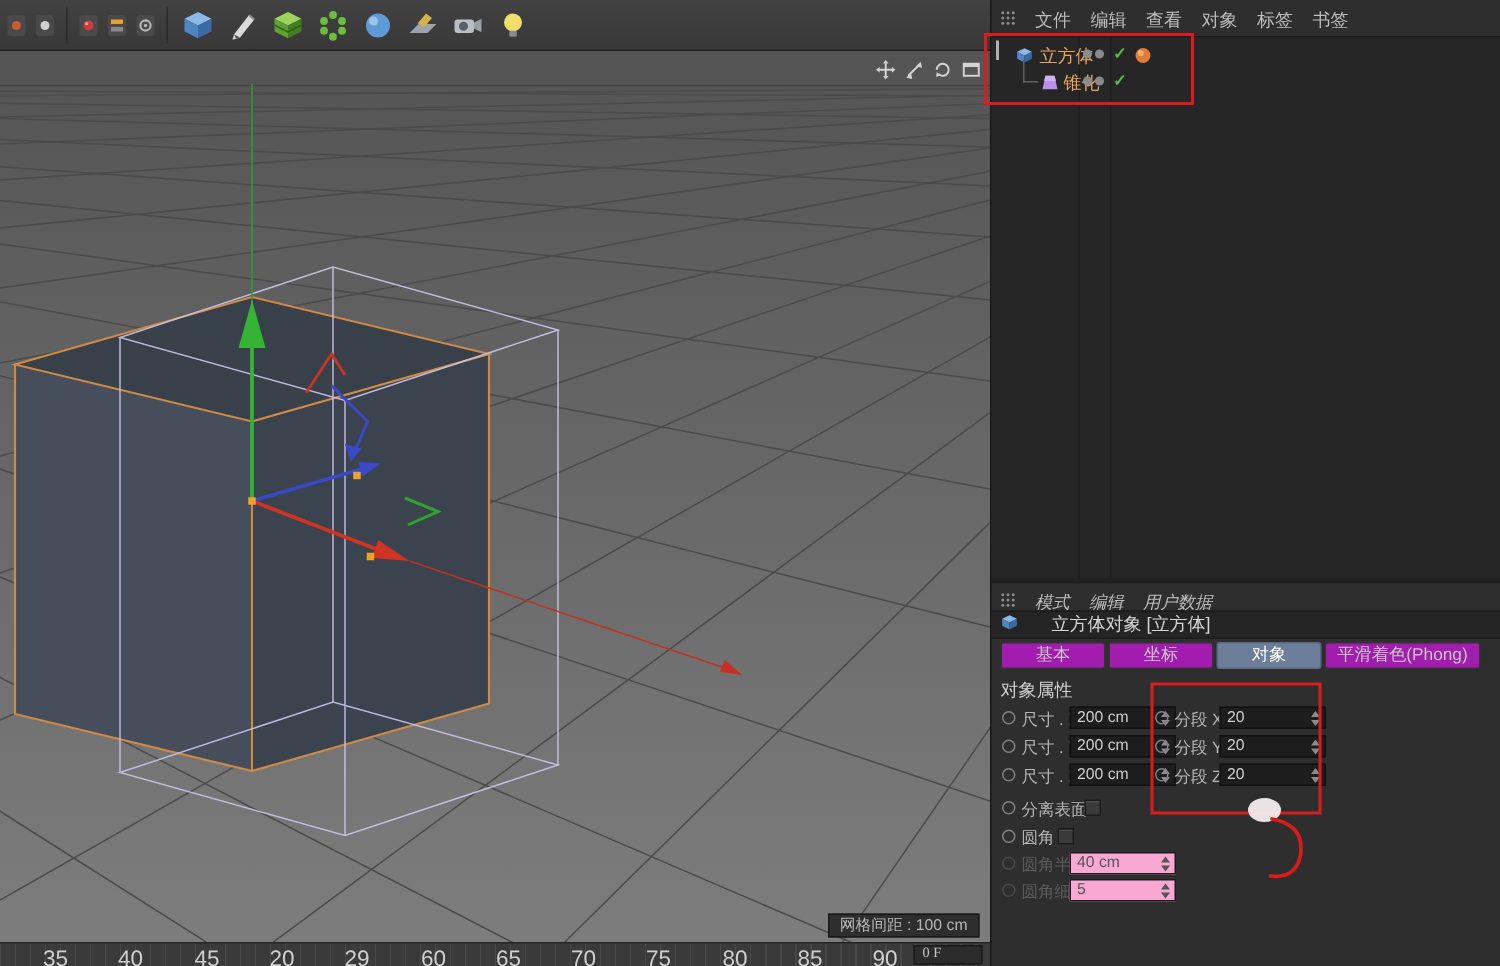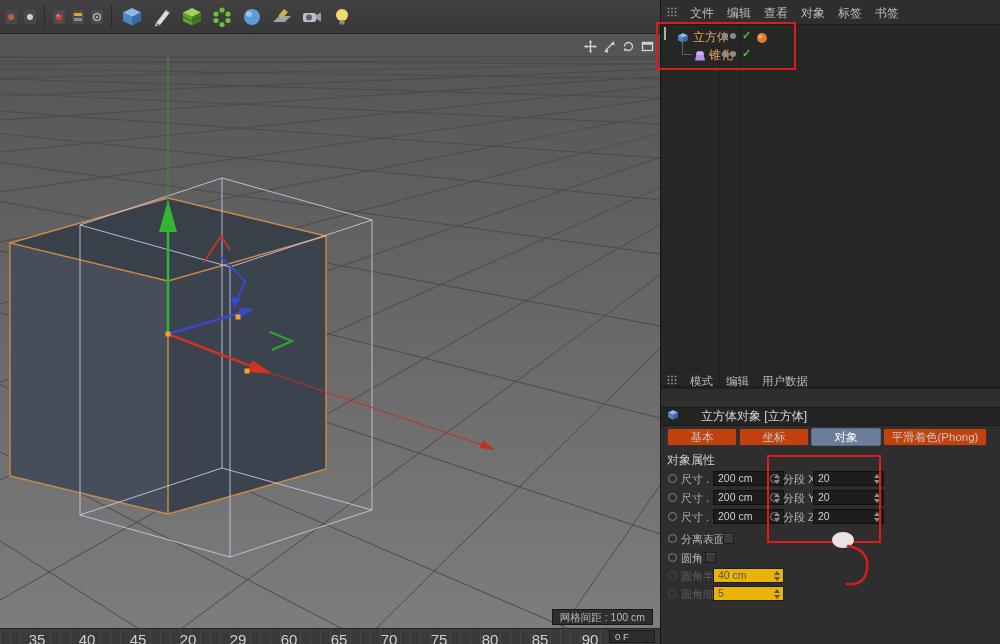--- a/index.html
+++ b/index.html
@@ -22,50 +22,50 @@
   .vnav .nbtn { width:14px; height:14px; display:flex; align-items:center; justify-content:center; }
   .grid-badge { position:absolute; right:7px; bottom:3px; height:16px; line-height:14px; padding:0 7px;
                 background:#2e2e2e; border:1px solid #191919; color:#b8b8b8; font-size:10.5px; }
 
   
   .timeline { position:absolute; left:0; top:628px; width:660px; height:16px; background:#3a3a3a;
               border-top:1px solid #262626;
               background-image:repeating-linear-gradient(90deg, rgba(255,255,255,.07) 0 1px, transparent 1px 10px); }
   .tick { position:absolute; top:2px; width:22px; text-align:center; font-size:15px; color:#cfcfcf; }
   .frame-box { position:absolute; right:5px; top:1px; width:46px; height:13px; background:#2c2c2c;
-               border:1px solid #1b1b1b; color:#c8c8c8; font-size:9.5px; line-height:11px; padding-left:5px; }
+               border:1px solid #1b1b1b; color:#c8c8c8; font-size:9.5px; line-height:11px; padding-left:5px;font-family:Liberation Serif, serif; }
 
   
   .rpanel { position:absolute; left:660px; top:0; width:340px; height:644px; background:#2e2e2e;
             border-left:1px solid #161616; }
   .r-menu { position:absolute; left:0; display:flex; align-items:center; gap:13px; padding-left:6px;
             color:#bcbcbc; font-size:12px; }
   .om-menu { top:4px; height:18px; }
-  .am-menu { top:373px; height:16px; font-size:11.5px; }
+  .am-menu { top:393px; height:16px; font-size:11.5px;font-style:italic; }
   .r-menu-item { cursor:default; }
 
   .om-tree { position:absolute; left:0; top:24px; width:339px; height:361px; background:#262626;
              border-top:1px solid #1c1c1c; }
   .om-colsep { position:absolute; top:0; bottom:0; width:1px; background:#1e1e1e; }
   .om-row { position:absolute; left:0; width:339px; height:17px; }
   .om-rootmark { position:absolute; left:3px; top:2px; width:2px; height:13px; background:#b0b0b0; }
   .obj-icon { position:absolute; top:2px; width:12px; height:12px; }
   .obj-label { position:absolute; top:1px; font-size:12px; color:#e8a45c; }
   .vdot { position:absolute; top:5px; width:6px; height:6px; border-radius:50%; background:#8b8b8b; }
   .om-check { position:absolute; left:81px; top:1px; color:#54b84a; font-size:11px; font-weight:bold; }
   .branch { position:absolute; left:21px; top:-6px; width:10px; height:15px;
             border-left:1px solid #606060; border-bottom:1px solid #606060; }
 
   .split { position:absolute; left:0; top:385px; width:340px; height:4px; background:#202020; }
 
   .am-title { position:absolute; left:0; top:407px; width:339px; height:19px; background:#242424;
               border-top:1px solid #1b1b1b; border-bottom:1px solid #1b1b1b; display:flex;
               align-items:center; gap:22px; padding-left:6px; color:#d6d6d6; font-size:12px; }
   .am-tabs { position:absolute; left:6px; top:428px; display:flex; gap:2px; }
-  .am-tab { height:18px; line-height:17px; min-width:70px; text-align:center; background:#c2410c;
+  .am-tab { height:18px; line-height:17px; min-width:70px; text-align:center; background:#a21caf;
             color:#c8c8c8; font-size:11.5px; border:1px solid #333; border-radius:2px; padding:0 4px; }
   .am-tab.active { background:#6c7e9a; color:#ffffff; border-color:#5a6a84; }
   .am-tab.wide { min-width:104px; }
   .am-section { position:absolute; left:6px; top:452px; color:#cfcfcf; font-size:12px; }
 
   .am-row { position:absolute; left:0; width:339px; height:18px; font-size:11px; }
   .adot { position:absolute; left:7px; top:4px; width:9px; height:9px; border-radius:50%;
           border:1.5px solid #828282; }
   .albl { position:absolute; left:20px; top:2px; color:#b6b6b6; white-space:nowrap; }
   .albl2 { position:absolute; left:122px; top:2px; color:#b6b6b6; white-space:nowrap; }
@@ -74,21 +74,21 @@
           border:1px solid #101010; color:#cfcfcf; font-size:10.5px; line-height:13px; padding-left:4px; }
   .abox.c1 { left:52px; } .abox.c2 { left:152px; }
   .spin { position:absolute; right:1px; top:1px; width:9px; height:11px; }
   .spin::before { content:""; position:absolute; top:1px; left:1px; border-left:3.5px solid transparent;
                   border-right:3.5px solid transparent; border-bottom:4px solid #8c8c8c; }
   .spin::after  { content:""; position:absolute; top:7px; left:1px; border-left:3.5px solid transparent;
                   border-right:3.5px solid transparent; border-top:4px solid #8c8c8c; }
   .acheck { position:absolute; top:3px; width:11px; height:11px; background:#3a3a3a;
             border:1px solid #1c1c1c; box-shadow:inset 0 1px 0 #4d4d4d; }
   .am-row.dis .albl { color:#5c5c5c; }
-  .am-row.dis .abox { background:#eab308; color:#555555; border-color:#1c1c1c; }
+  .am-row.dis .abox { background:#f9a8d4; color:#555555; border-color:#1c1c1c; }
   .am-row.dis .adot { border-color:#4a4a4a; }
   .am-row.dis .spin::before { border-bottom-color:#555; }
   .am-row.dis .spin::after { border-top-color:#555; }
 
   
   .anno { position:absolute; border:2px solid #d91c1c; z-index:30; pointer-events:none; }
   #anno1 { left:656px; top:22px; width:140px; height:48px; }
   #anno2 { left:766px; top:455px; width:114px; height:88px; }
   #scribble { position:absolute; left:0; top:0; width:1000px; height:644px; z-index:31; pointer-events:none; }
 </style>

